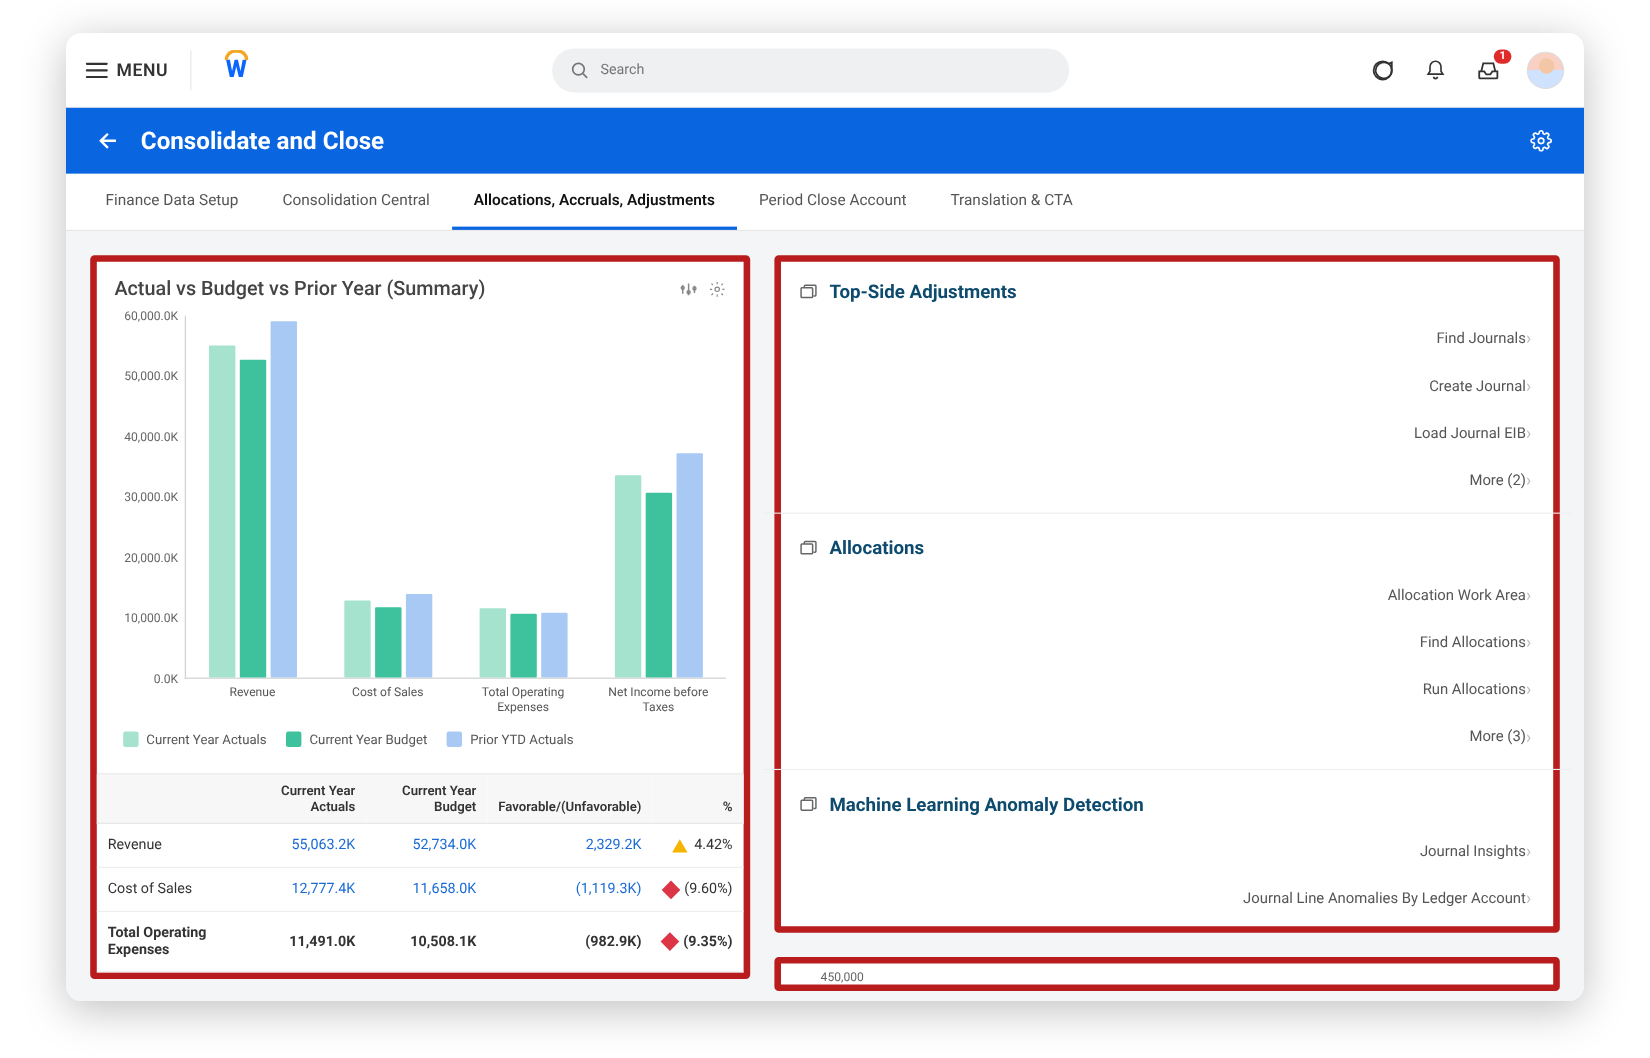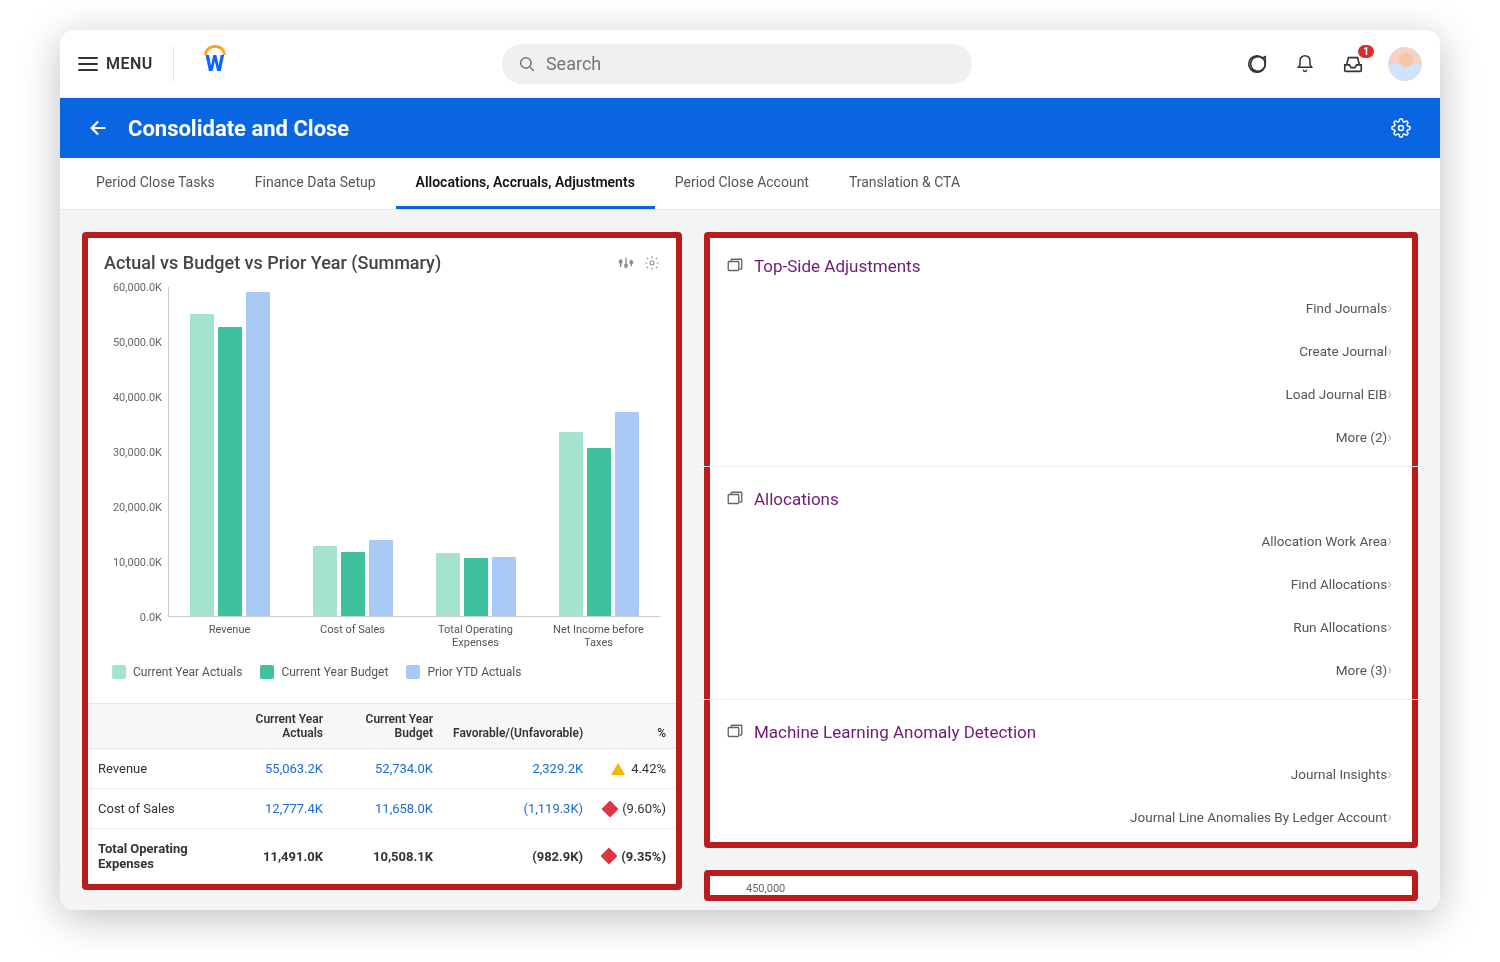--- a/index.html
+++ b/index.html
@@ -9,21 +9,21 @@
   .topbar { height:68px; display:flex; align-items:center; padding:0 18px; border-bottom:1px solid #eee; gap:14px;}
   .menu-btn { display:flex; align-items:center; gap:8px; cursor:pointer; color:#333; font-weight:600; font-size:16px; letter-spacing:0.5px;}
   .hamburger { display:inline-block; width:20px; height:14px; position:relative;}
   .hamburger span{position:absolute;left:0;right:0;height:2px;background:#333;border-radius:1px;}
   .hamburger span:nth-child(1){top:0;} .hamburger span:nth-child(2){top:6px;} .hamburger span:nth-child(3){top:12px;}
   .logo { width:30px;height:30px;display:flex;align-items:center;justify-content:center;font-weight:800;font-size:22px;color:#0a66ff;position:relative;margin-left:6px;}
   .logo .arc{position:absolute;top:-4px;left:4px;right:4px;height:10px;border:3px solid #f5a623;border-bottom:none;border-radius:14px 14px 0 0;}
   .divider-v { width:1px;height:36px;background:#e6e6e6; margin:0 6px;}
   .search { flex:0 0 470px; margin-left:auto; margin-right:auto;}
   .search-box { background:#eef0f2; border-radius:24px; height:40px; display:flex; align-items:center; padding:0 16px; gap:10px; color:#757575;}
-  .search-box input{border:none;background:transparent;outline:none;font-size:18px;flex:1;color:#333;}
+  .search-box input{border:none;background:transparent;outline:none;font-size:13px;flex:1;color:#333;}
   .topbar-right{display:flex;align-items:center;gap:22px;}
   .icon-btn{width:26px;height:26px;display:flex;align-items:center;justify-content:center;cursor:pointer;position:relative;color:#333;}
   .badge{position:absolute;top:-6px;right:-8px;background:#e02b2b;color:#fff;font-size:10px;border-radius:10px;padding:1px 5px;font-weight:700;}
   .avatar{width:34px;height:34px;border-radius:50%;background:linear-gradient(180deg,#f9d0c4 50%, #cfe2ff 50%);border:1px solid #ddd;cursor:pointer;position:relative;overflow:hidden;}
   .avatar::after{content:"";position:absolute;top:5px;left:10px;width:14px;height:14px;border-radius:50%;background:#f3c6a5;}
   
   .page-header{background:#0a66e0;color:#fff;height:60px;display:flex;align-items:center;padding:0 26px;gap:16px;}
   .page-header h1{font-size:22px;font-weight:700;}
   .gear-right{margin-left:auto;}
   svg{display:block;}
@@ -63,21 +63,21 @@
   tbody td:first-child{text-align:left;color:#333;}
   .link{color:#1a6bd6;cursor:pointer;}
   .pct-cell{display:flex;align-items:center;justify-content:flex-end;gap:6px;}
   .indic{width:14px;height:14px;display:inline-block;}
   .indic.warn{width:0;height:0;border-left:7px solid transparent;border-right:7px solid transparent;border-bottom:12px solid #f5b400;}
   .indic.bad{width:12px;height:12px;background:#dc3545;transform:rotate(45deg);}
   tbody tr.bold td{font-weight:700;}
   
   .section-block{padding:10px 16px 4px 16px;}
   .section-head{display:flex;align-items:center;gap:10px;padding:8px 0 10px 0;}
-  .section-head h3{font-size:17px;color:#701a75;font-weight:400;}
+  .section-head h3{font-size:17px;color:#0c4a6e;font-weight:700;}
   .list-item{display:flex;align-items:center;justify-content:flex-end;padding:12px 4px 12px 28px;font-size:13.5px;color:#555;cursor:pointer;}
   .chev{color:#bbb;font-size:16px;}
   .section-divider{height:1px;background:#eee;margin:4px -16px;}
 </style>
 </head>
 <body>
 
 <div class="outer-frame">
 
   <div class="topbar">
@@ -136,22 +136,22 @@
     <h1>Consolidate and Close</h1>
     <div class="icon-btn gear-right" style="color:#fff;">
       <svg width="20" height="20" viewBox="0 0 24 24" fill="none" stroke="#fff" stroke-width="1.8">
           <circle cx="12" cy="12" r="3"></circle>
           <path d="M19.4 15a1.7 1.7 0 0 0 .34 1.87l.06.06a2 2 0 1 1-2.83 2.83l-.06-.06a1.7 1.7 0 0 0-1.87-.34 1.7 1.7 0 0 0-1 1.56V21a2 2 0 1 1-4 0v-.09a1.7 1.7 0 0 0-1-1.56 1.7 1.7 0 0 0-1.87.34l-.06.06a2 2 0 1 1-2.83-2.83l.06-.06a1.7 1.7 0 0 0 .34-1.87 1.7 1.7 0 0 0-1.56-1H3a2 2 0 1 1 0-4h.09a1.7 1.7 0 0 0 1.56-1 1.7 1.7 0 0 0-.34-1.87l-.06-.06a2 2 0 1 1 2.83-2.83l.06.06a1.7 1.7 0 0 0 1.87.34H9a1.7 1.7 0 0 0 1-1.56V3a2 2 0 1 1 4 0v.09a1.7 1.7 0 0 0 1 1.56 1.7 1.7 0 0 0 1.87-.34l.06-.06a2 2 0 1 1 2.83 2.83l-.06.06a1.7 1.7 0 0 0-.34 1.87V9a1.7 1.7 0 0 0 1.56 1H21a2 2 0 1 1 0 4h-.09a1.7 1.7 0 0 0-1.56 1z"></path>
         </svg>
     </div>
   </div>
 
   <div class="tabs" id="tabs">
-      <div class="tab">Period Close Tasks</div>
       <div class="tab">Finance Data Setup</div>
+      <div class="tab">Consolidation Central</div>
       <div class="tab active">Allocations, Accruals, Adjustments</div>
       <div class="tab">Period Close Account</div>
       <div class="tab">Translation &amp; CTA</div>
     </div>
 
   <div class="content">
 
     <div class="left-col">
       <div class="card">
         <div class="card-head">

